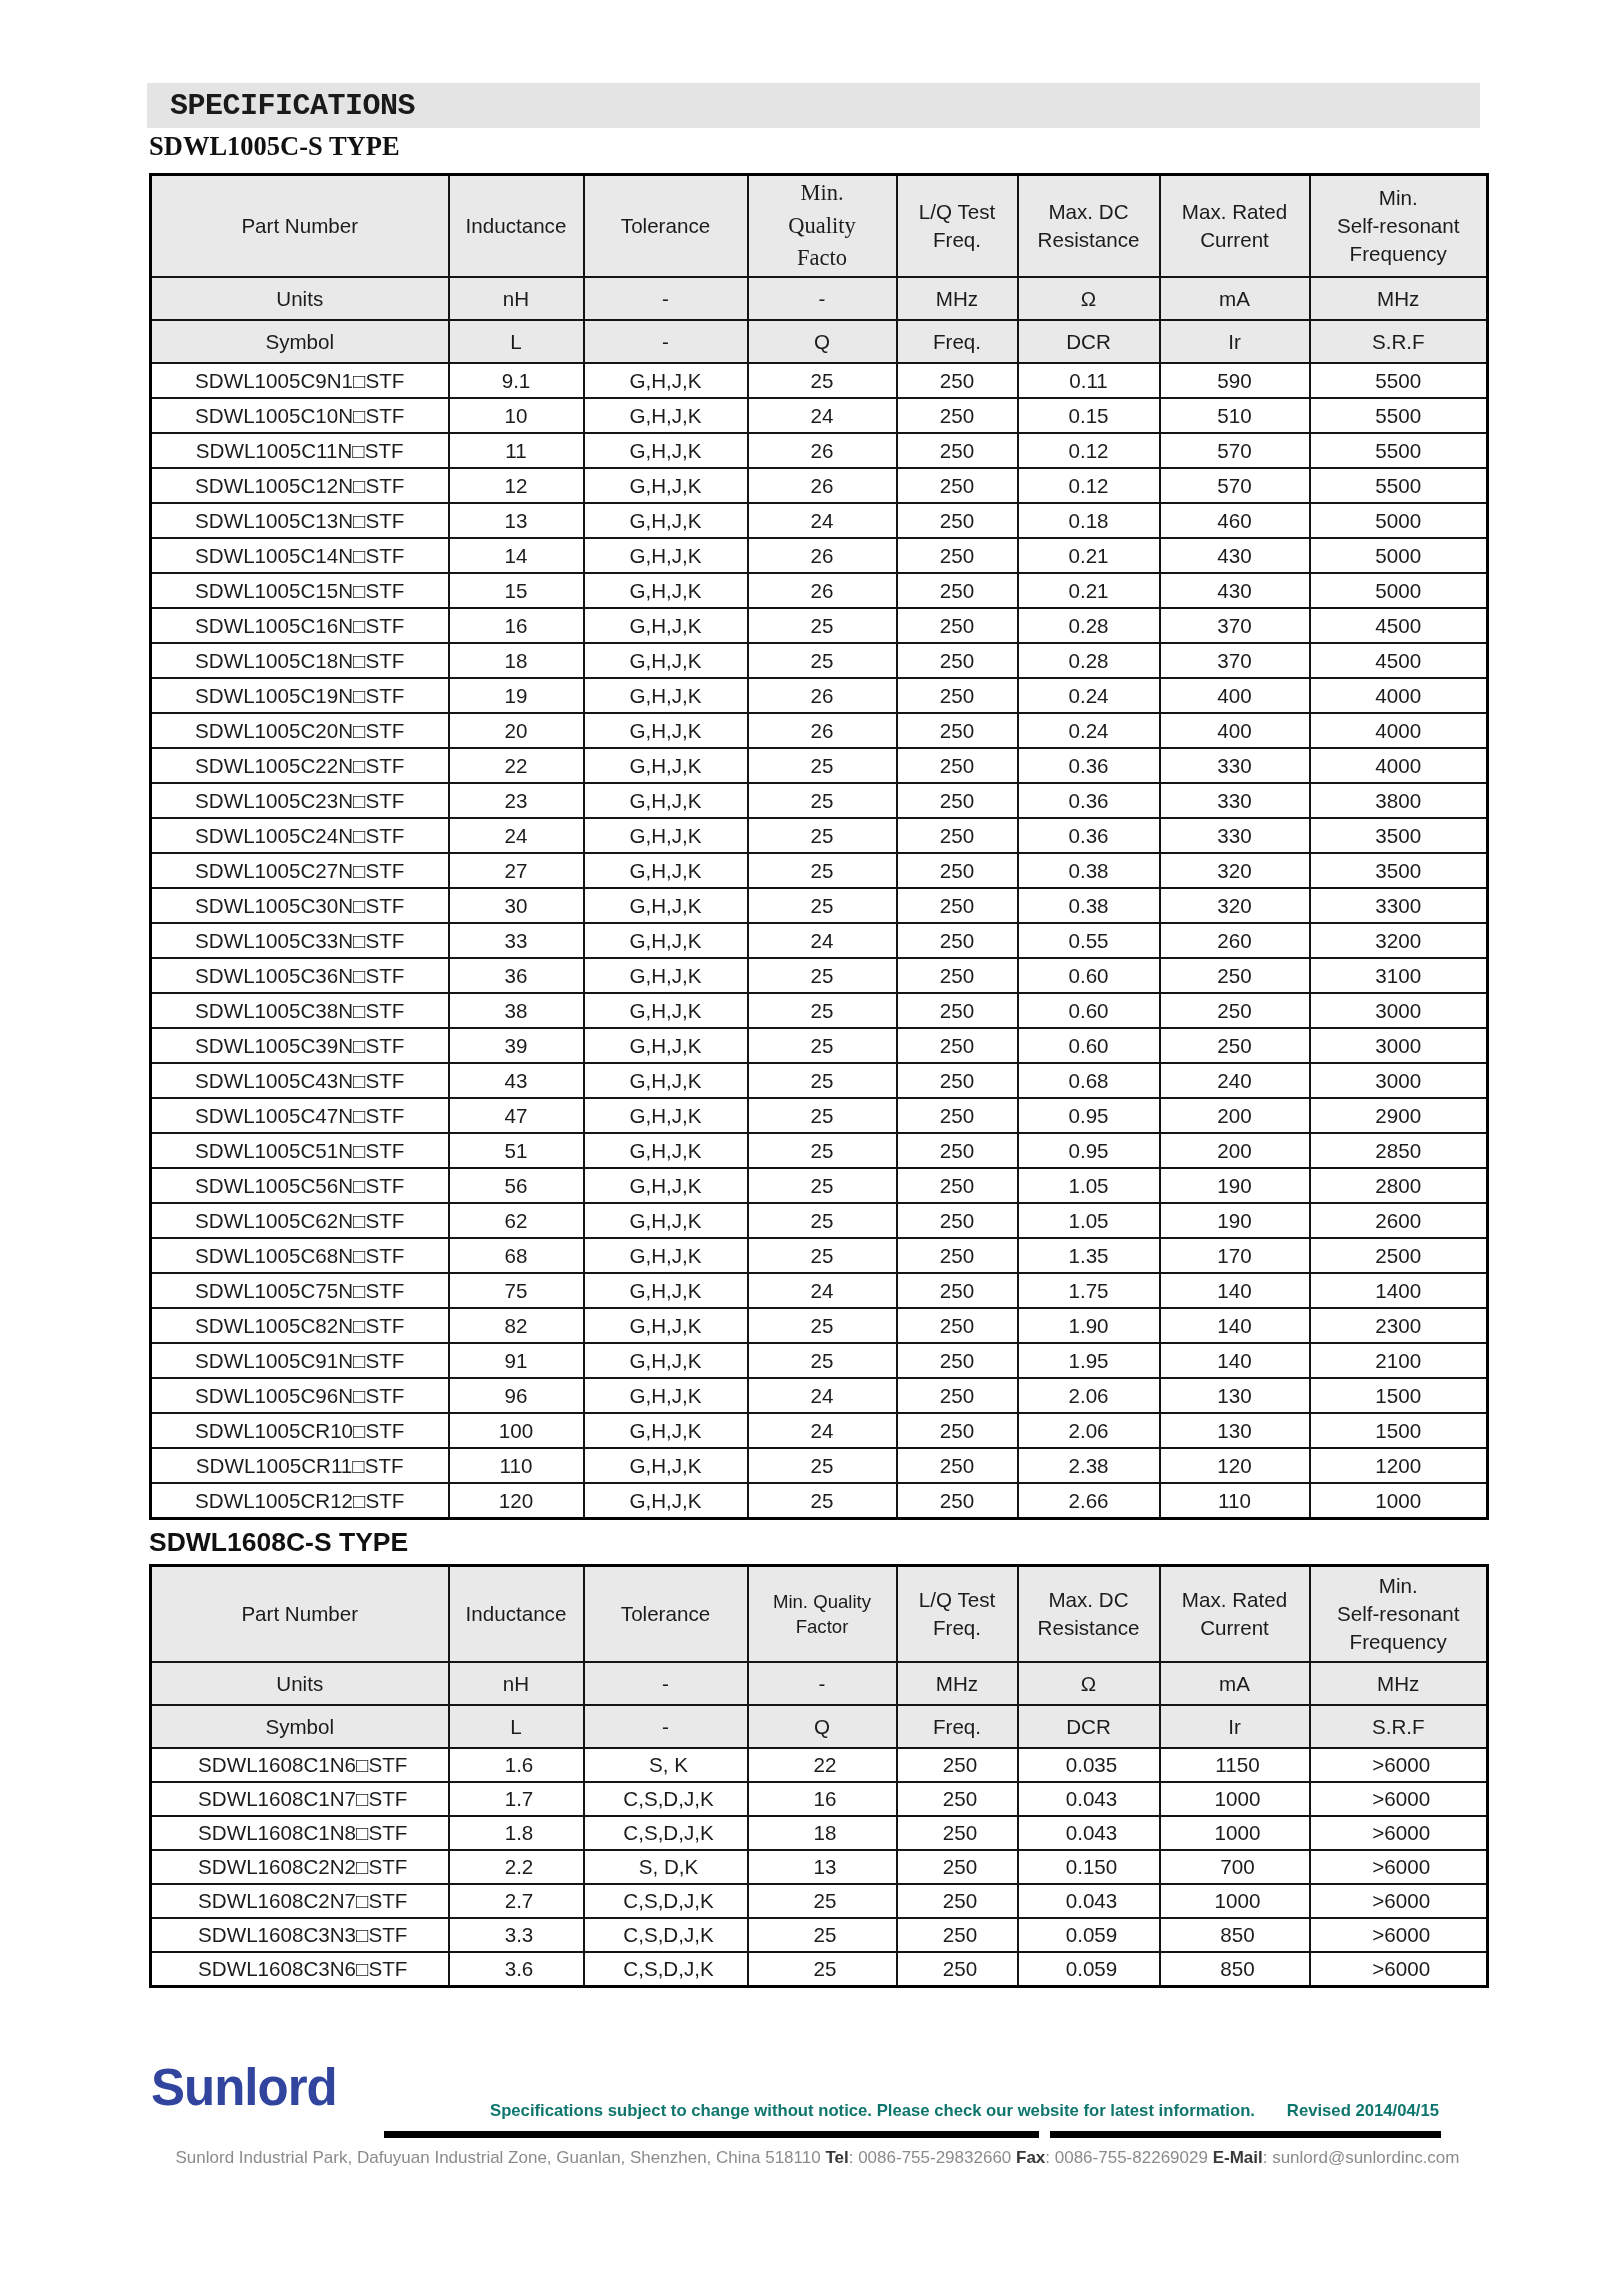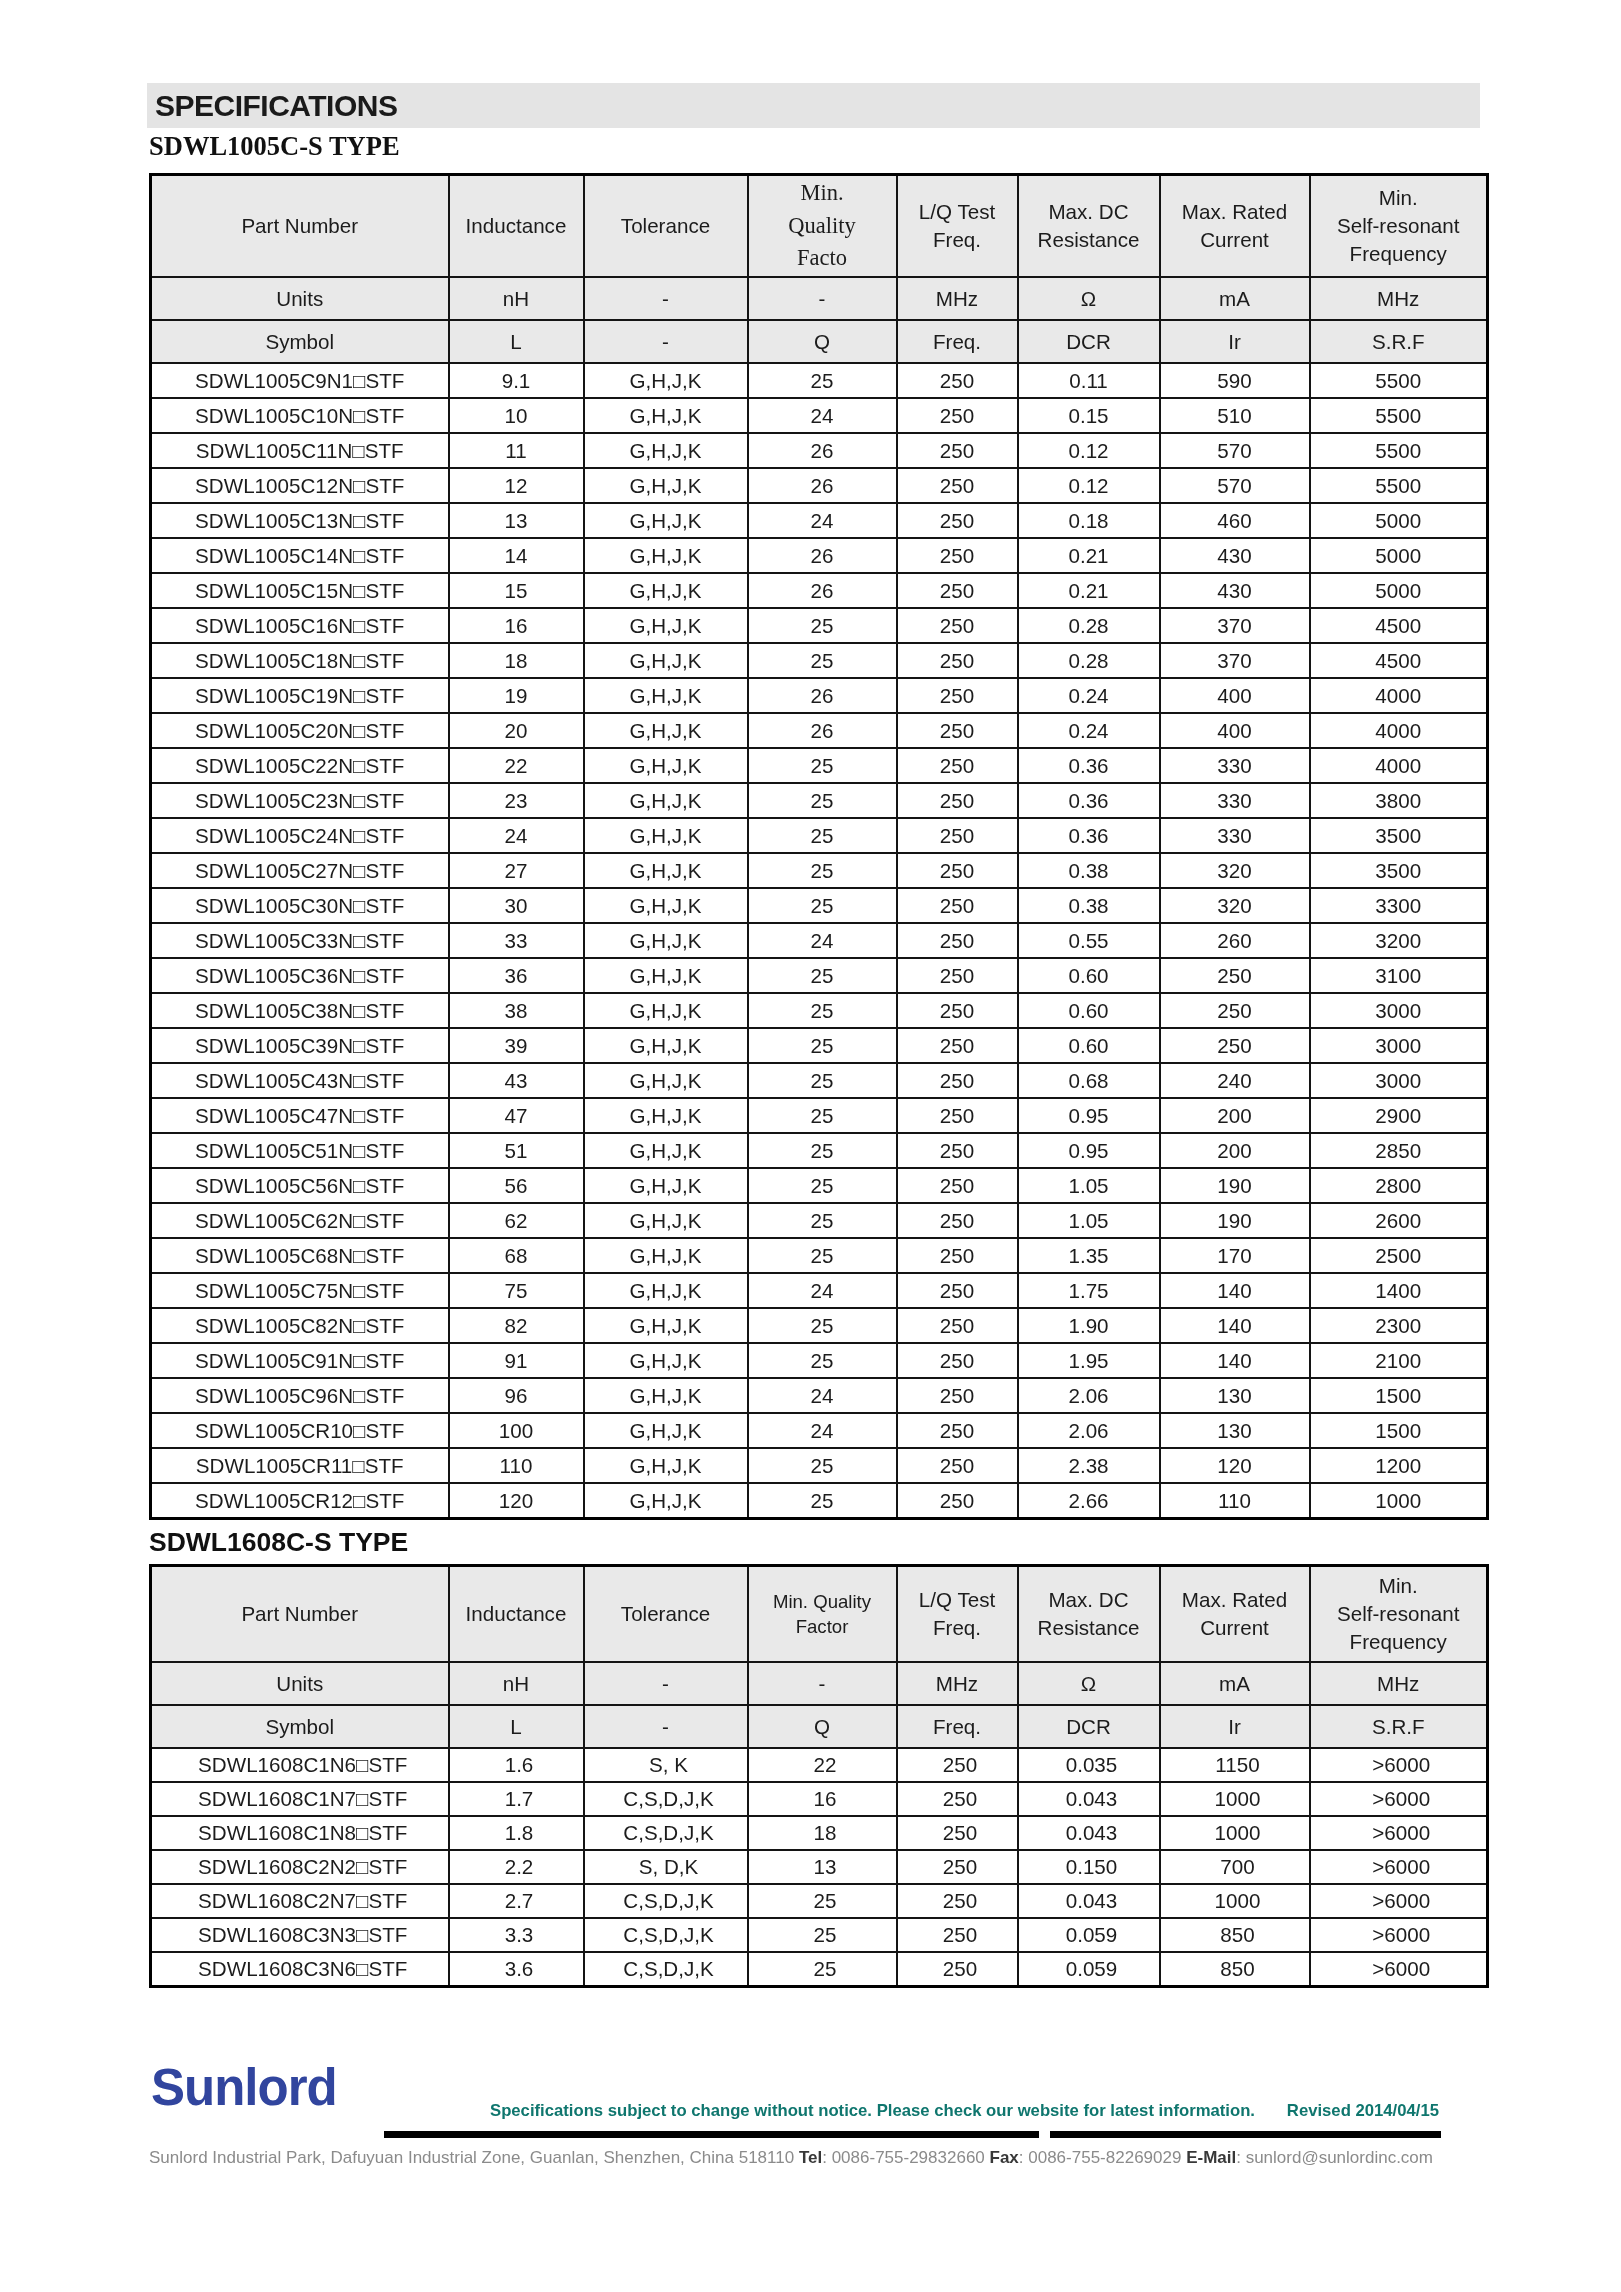--- a/index.html
+++ b/index.html
@@ -2,21 +2,21 @@
 <html><head>
 <meta charset="utf-8">
 <style>
   html,body{margin:0;padding:0;background:#ffffff;}
   .page{position:relative;width:1621px;height:2293px;background:#ffffff;
         font-family:"Liberation Sans","DejaVu Sans",sans-serif;color:#1c1c1c;overflow:hidden;}
 
   
   .banner{position:absolute;left:147px;top:83px;width:1333px;height:45px;
           background:#e4e4e4;display:flex;align-items:center;}
-  .banner span{font-weight:bold;font-size:30px;letter-spacing:-0.5px;padding-left:8px;color:#1a1a1a;}
+  .banner span{font-weight:bold;font-size:30px;letter-spacing:-0.5px;padding-left:23px;color:#1a1a1a;font-family:Liberation Mono, monospace;}
 
   
   .sec-title{position:absolute;left:149px;font-weight:bold;font-size:26.5px;color:#111;white-space:nowrap;}
   #title-1005{top:131px;font-family:Liberation Serif, serif;}
   #title-1608{top:1527px;}
 
   
   table.spec{position:absolute;left:149px;width:1337px;border-collapse:collapse;table-layout:fixed;
              background:#fff;border:3.9px solid #000;}
   #table-1005{top:173px;}
@@ -35,21 +35,21 @@
   #table-1005 tr.hdr td:nth-child(4){font-family:"Liberation Serif","DejaVu Serif",serif;font-size:22.5px;line-height:1.45;}
   #table-1608 tr.hdr td:nth-child(4){font-size:18.6px;}
 
   
   .logo{position:absolute;left:151px;top:2058px;font-size:51px;font-weight:bold;
         color:#31459e;letter-spacing:-1px;}
   .notice-row{position:absolute;left:490px;top:2101px;width:949px;display:flex;
               justify-content:space-between;font-weight:bold;font-size:16.7px;color:#0f766e;white-space:nowrap;}
   .rule{position:absolute;left:384px;top:2131px;width:1057px;height:6.9px;
         background:linear-gradient(to right,#000 0 62%,#fff 62% 63%,#000 63% 100%);}
-  .address{position:absolute;left:149px;top:2148px;width:1337px;text-align:left;
+  .address{position:absolute;left:149px;top:2148px;width:1337px;text-align:center;
            font-size:17px;color:#8b8b8b;white-space:nowrap;}
   .address b{color:#383838;}
 </style>
 </head>
 <body>
 
 <div class="page">
 
   <div class="banner">
     <span>SPECIFICATIONS</span>

